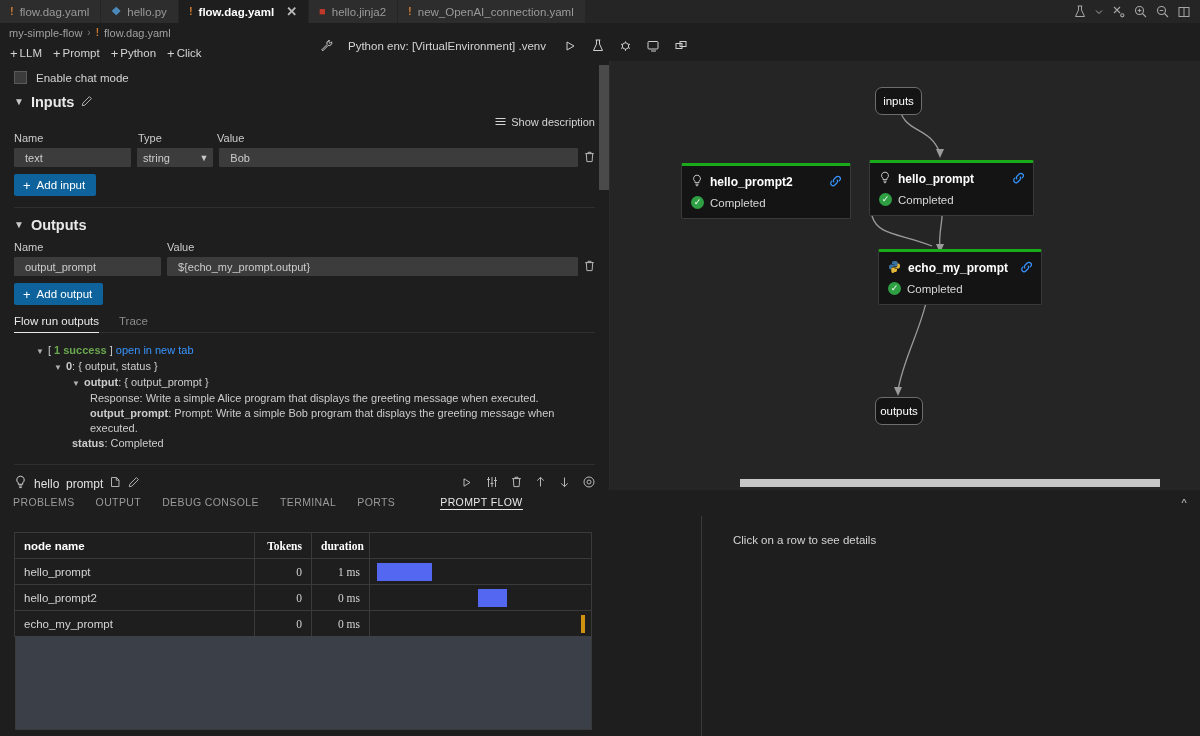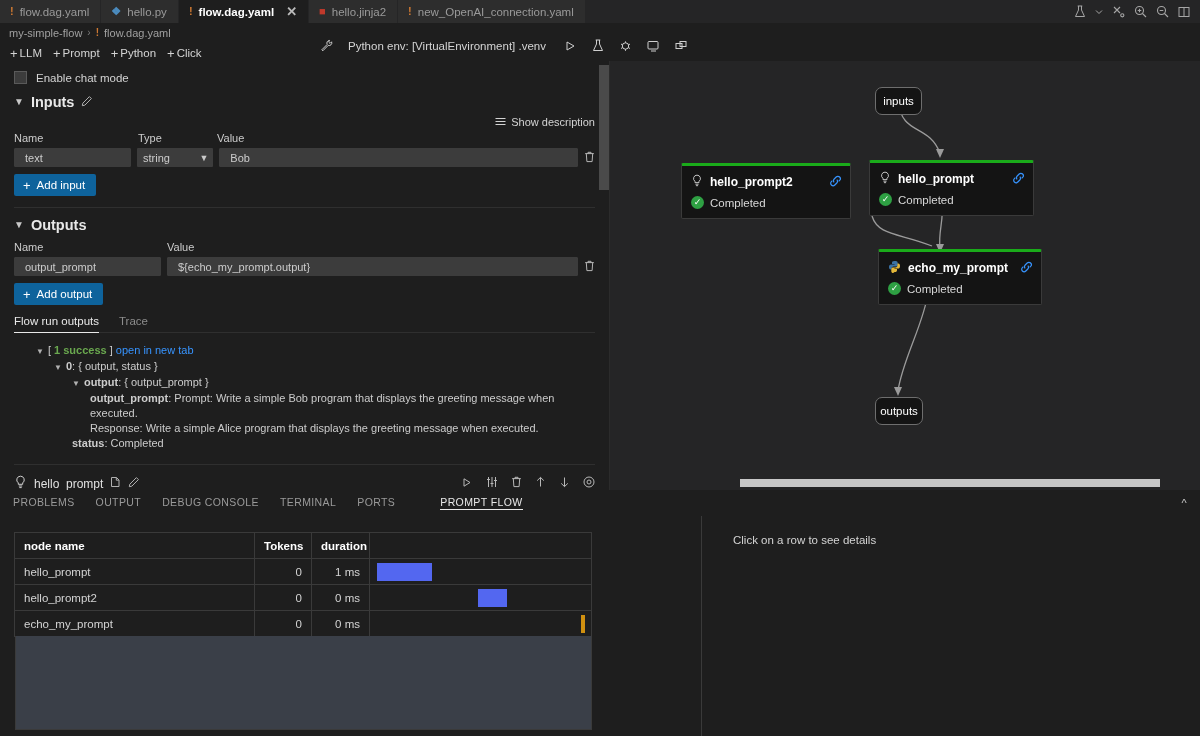--- a/index.html
+++ b/index.html
@@ -169,21 +169,21 @@
   .panel-chevron { margin-left: auto; color: #c8c8c8; font-size: 11px; cursor: pointer; }
   .panel-body { position: absolute; top: 26px; left: 0; right: 0; bottom: 0; display: flex; }
   .panel-left { width: 702px; position: relative; border-right: 1px solid #3a3a3a; }
   .panel-right { flex: 1; padding: 18px 0 0 31px; font-size: 11.5px; color: #d4d4d4; }
 
   table.gantt { border-collapse: collapse; margin: 16px 0 0 14px; width: 578px; table-layout: fixed; }
   table.gantt th, table.gantt td {
     border: 1px solid #3a3a3a; font-size: 11.5px; height: 26px; padding: 0 9px;
   }
   table.gantt th { color: #ffffff; font-weight: bold; text-align: left; }
-  table.gantt th.num, table.gantt td.num { text-align: right; }
+  table.gantt th.num, table.gantt td.num { text-align: right; font-family: Liberation Serif, serif; }
   table.gantt td { color: #d4d4d4; }
   table.gantt td.bar { padding: 0; position: relative; }
   .barfill { position: absolute; top: 4px; height: 18px; background: #5367f0; }
   .barfill.amber { background: #d09010; }
   .gantt-fill {
     position: absolute; left: 15px; top: 120px; width: 577px; bottom: 6px;
     background: #3a3f48; border: 1px solid #3a3a3a; border-top: none;
   }
 </style>
 </head>
@@ -415,24 +415,24 @@
           <span>]</span>
           <span class="lnk">open in new tab</span>
         </div>
         <div class="tl2">
           <span class="tw">▼</span><span class="b">0</span><span>: { output, status }</span>
         </div>
         <div class="tl3">
           <span class="tw">▼</span><span class="b">output</span><span>: { output_prompt }</span>
         </div>
         <div class="tl4">
+          <span>Response: Write a simple Alice program that displays the greeting message when executed.</span>
+        </div>
+        <div class="tl4">
           <span class="b">output_prompt</span><span>: Prompt: Write a simple Bob program that displays the greeting message when executed.</span>
-        </div>
-        <div class="tl4">
-          <span>Response: Write a simple Alice program that displays the greeting message when executed.</span>
         </div>
         <div class="tl3">
           <span class="b">status</span><span>: Completed</span>
         </div>
       </div>
 
       <div class="divider" style="margin-top:13px"></div>
 
       
       <div class="nodecard">

